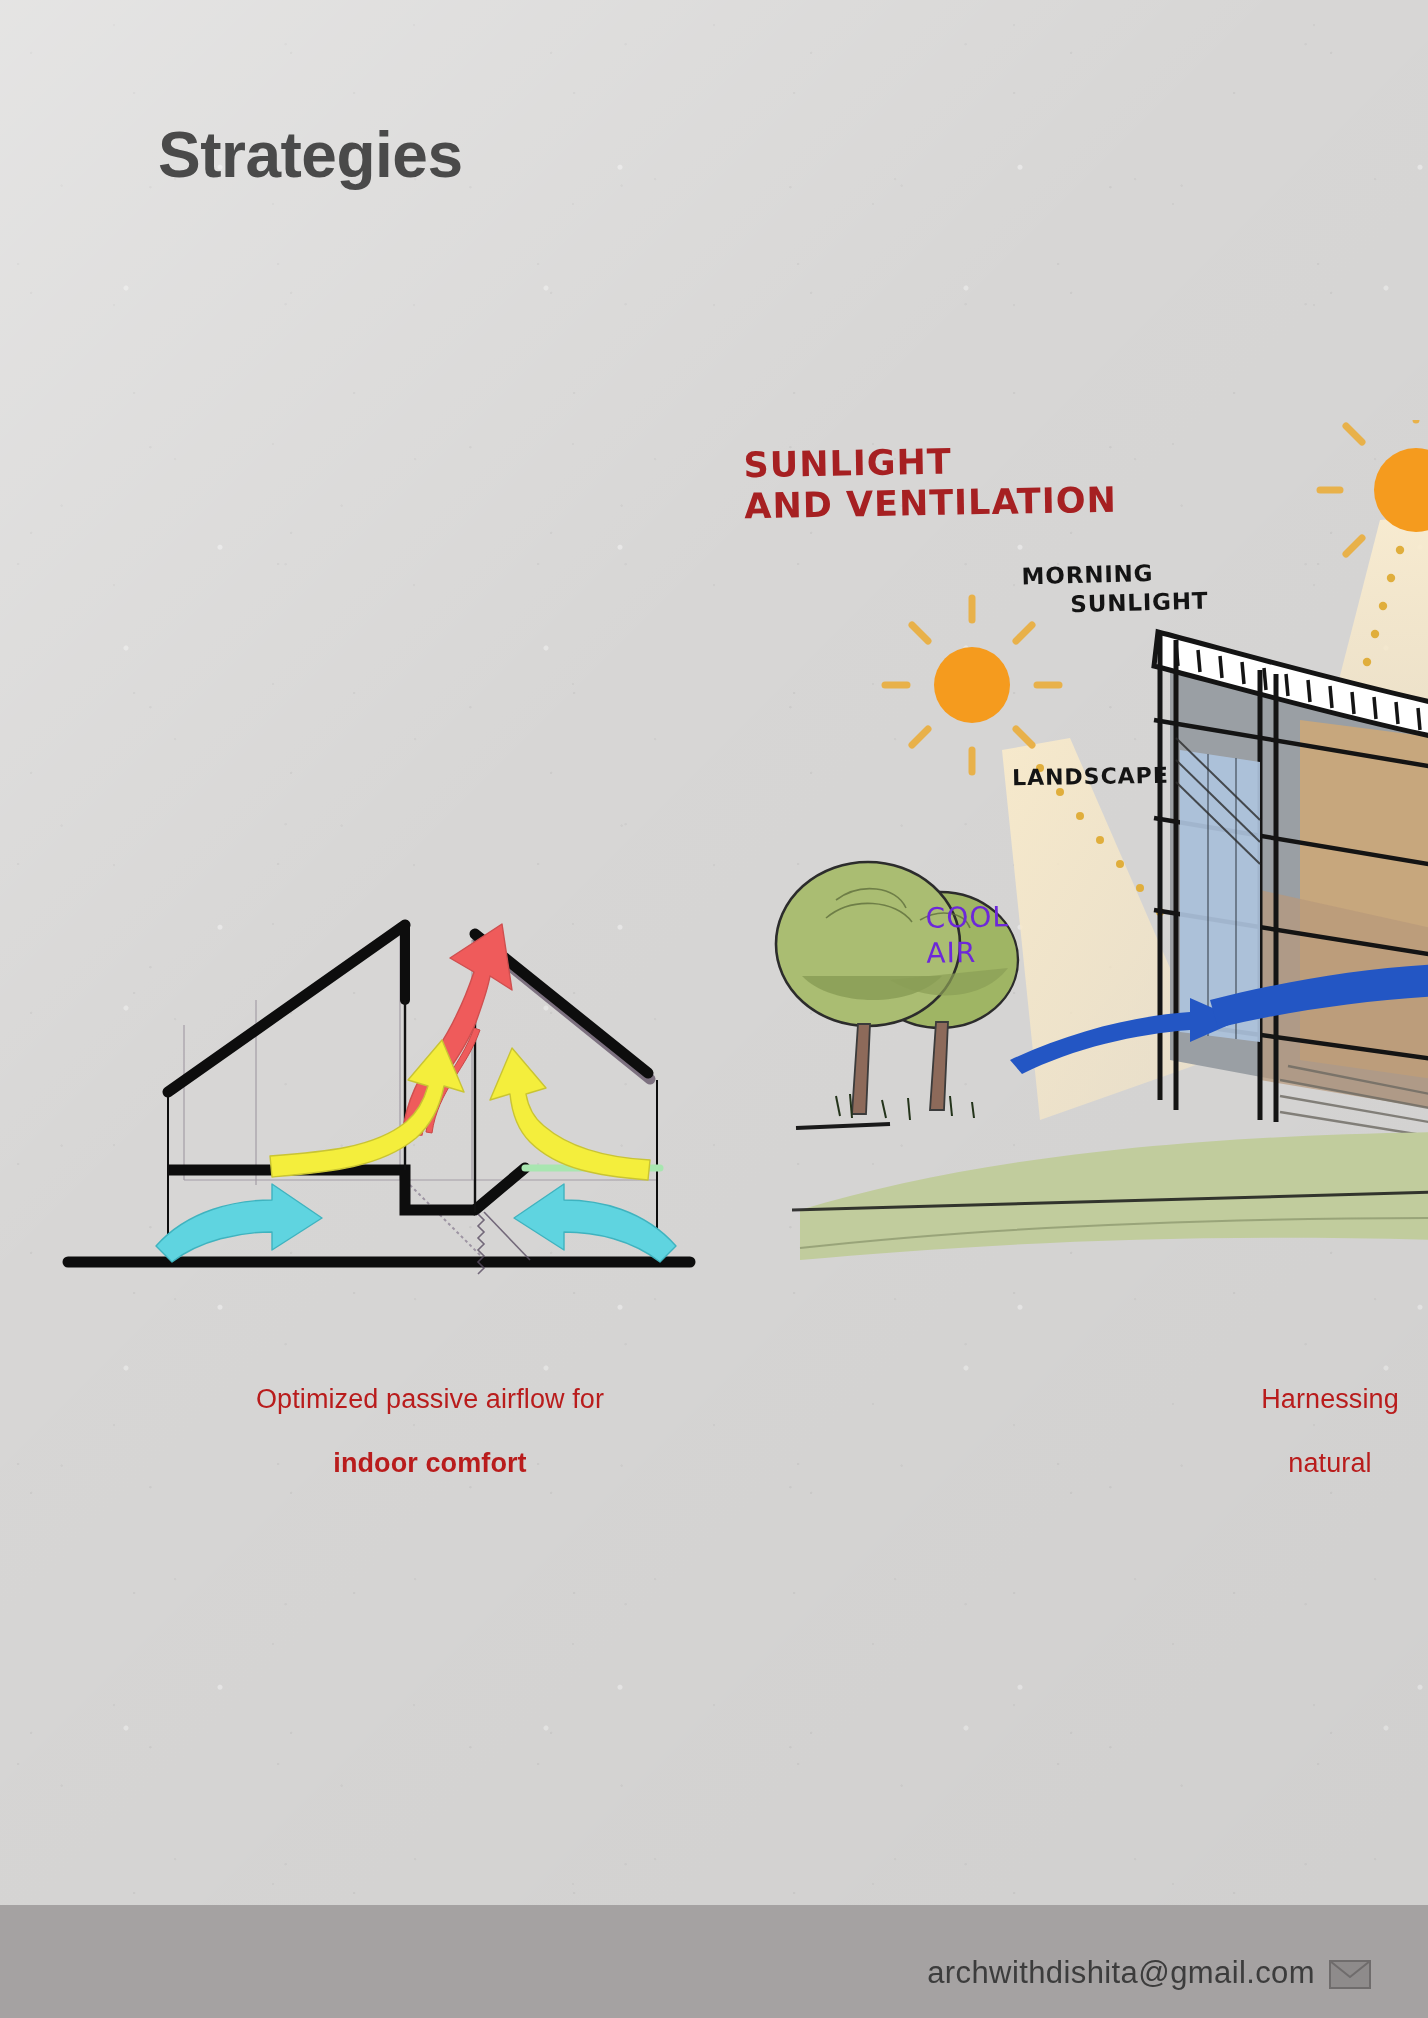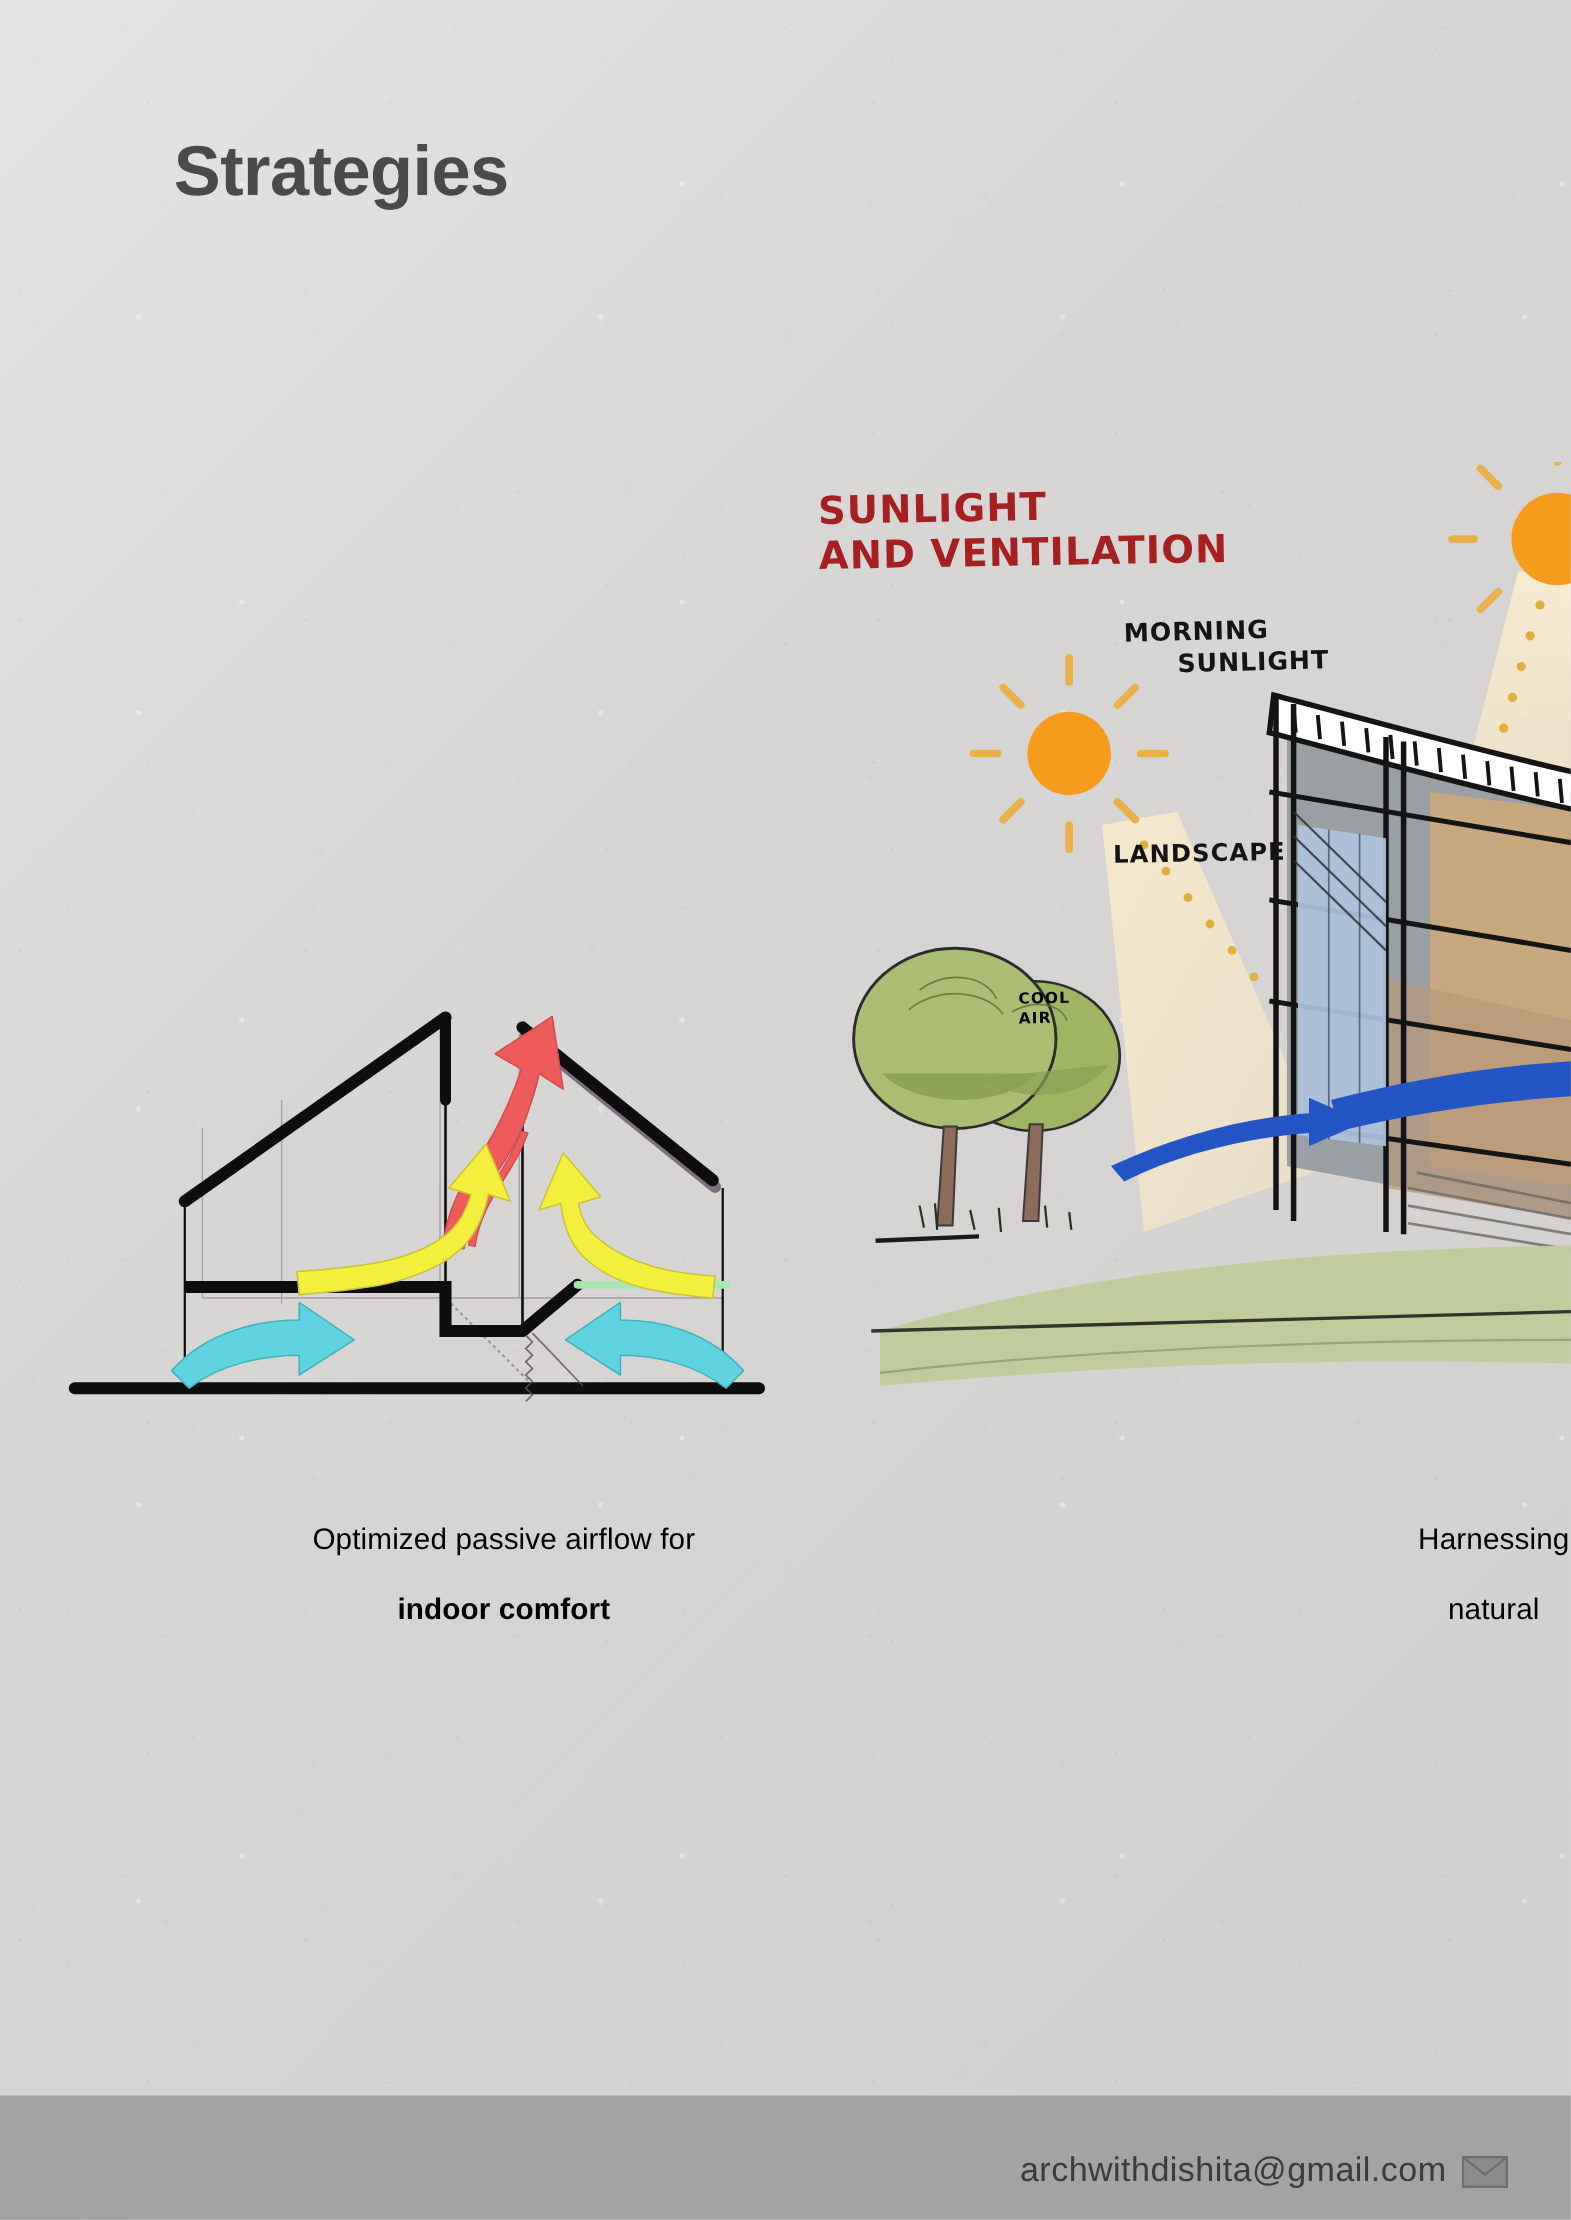--- a/index.html
+++ b/index.html
@@ -35,22 +35,22 @@
   
   #page-title{
     position:absolute;left:158px;top:118px;
     font-size:64px;font-weight:700;color:#4a4a4a;
     letter-spacing:-0.5px;
   }
 
   
   .caption{
     position:absolute;
-    font-size:27px;color:#000000;text-align:center;
-    line-height:1.0;letter-spacing:.1px;white-space:nowrap;padding-left:28px;
+    font-size:27px;color:#b91c1c;text-align:center;
+    line-height:1.0;letter-spacing:.1px;white-space:nowrap;
   }
   #caption-airflow-l1{left:0;top:1386px;width:860px;}
   #caption-airflow-l2{left:0;top:1450px;width:860px;font-weight:bold;}
   #caption-daylight-l1{left:900px;top:1386px;width:860px;}
   #caption-daylight-l2{left:900px;top:1450px;width:860px;}
 
   
   #footer-bar{
     position:absolute;left:0;top:1905px;width:1428px;height:113px;
     background:#a5a2a2;
@@ -318,22 +318,22 @@
 
   <div style="position:absolute;left:282px;top:140px;font-family:'DejaVu Sans',sans-serif;font-weight:700;
               font-size:23px;color:#141414;letter-spacing:.8px;line-height:1.25;transform:rotate(-1.5deg);">
     <div>MORNING</div>
     <div style="margin-left:48px;">SUNLIGHT</div>
   </div>
 
   <div style="position:absolute;left:272px;top:344px;font-family:'DejaVu Sans',sans-serif;font-weight:700;
               font-size:22px;color:#141414;letter-spacing:1px;transform:rotate(-1deg);">LANDSCAPE</div>
 
-  <div style="position:absolute;left:186px;top:480px;font-family:'DejaVu Sans',sans-serif;font-weight:700;
-              font-size:14px;color:#000000;letter-spacing:1px;line-height:1.25;transform:rotate(-1deg);">
+  <div style="position:absolute;left:186px;top:480px;font-family:'DejaVu Sans',sans-serif;font-weight:400;
+              font-size:28px;color:#6d28d9;letter-spacing:1px;line-height:1.25;transform:rotate(-1deg);">
     <div>COOL</div>
     <div>AIR</div>
   </div>
 </div>
 
 <div class="caption" id="caption-airflow-l1">Optimized passive airflow for</div>
 <div class="caption" id="caption-airflow-l2">indoor comfort</div>
 <div class="caption" id="caption-daylight-l1">Harnessing</div>
 <div class="caption" id="caption-daylight-l2">natural</div>
 

